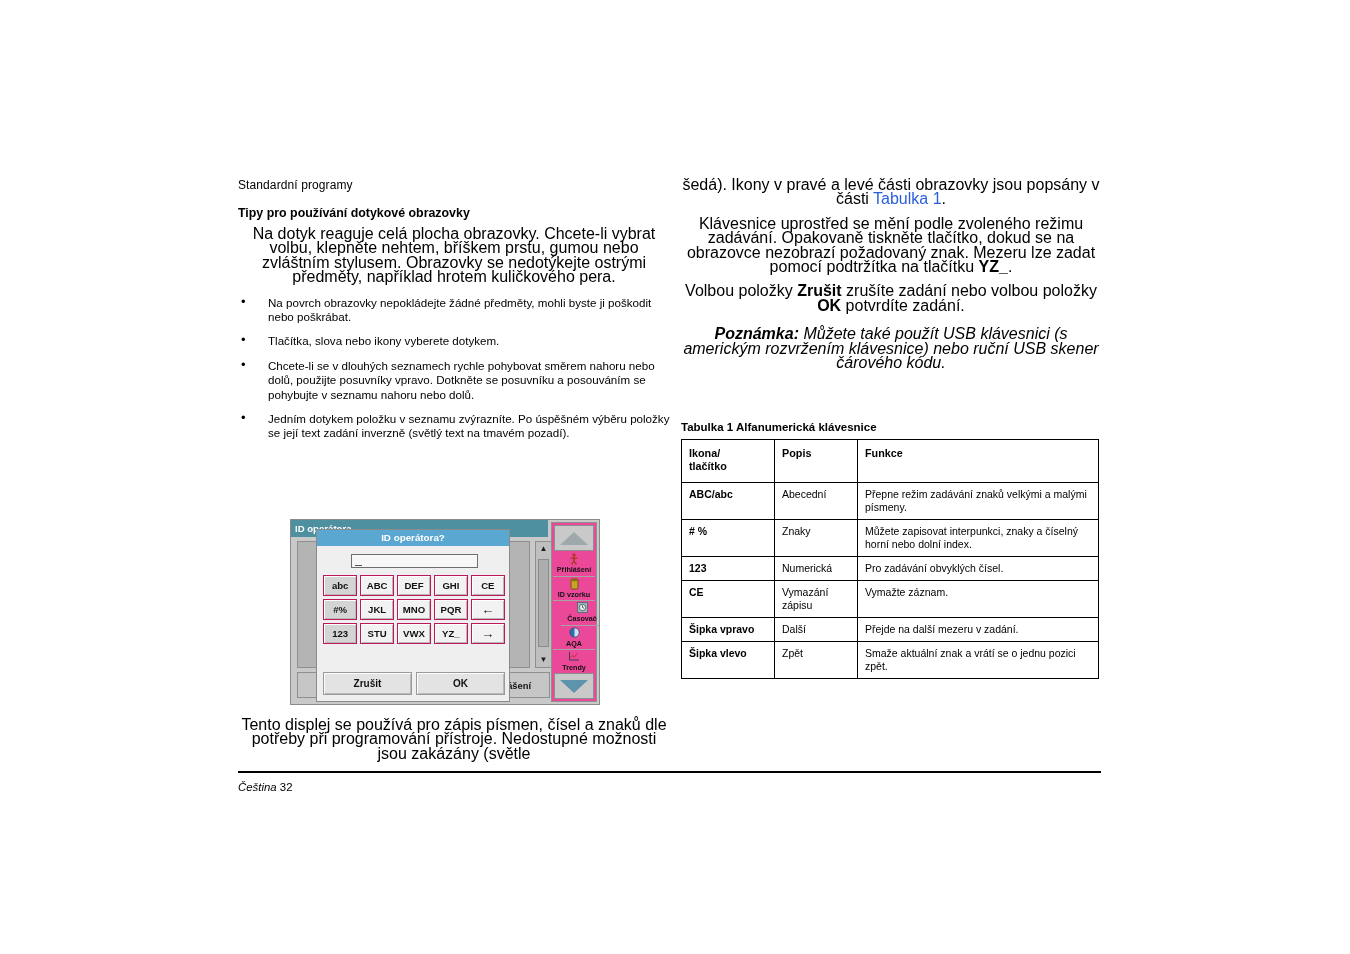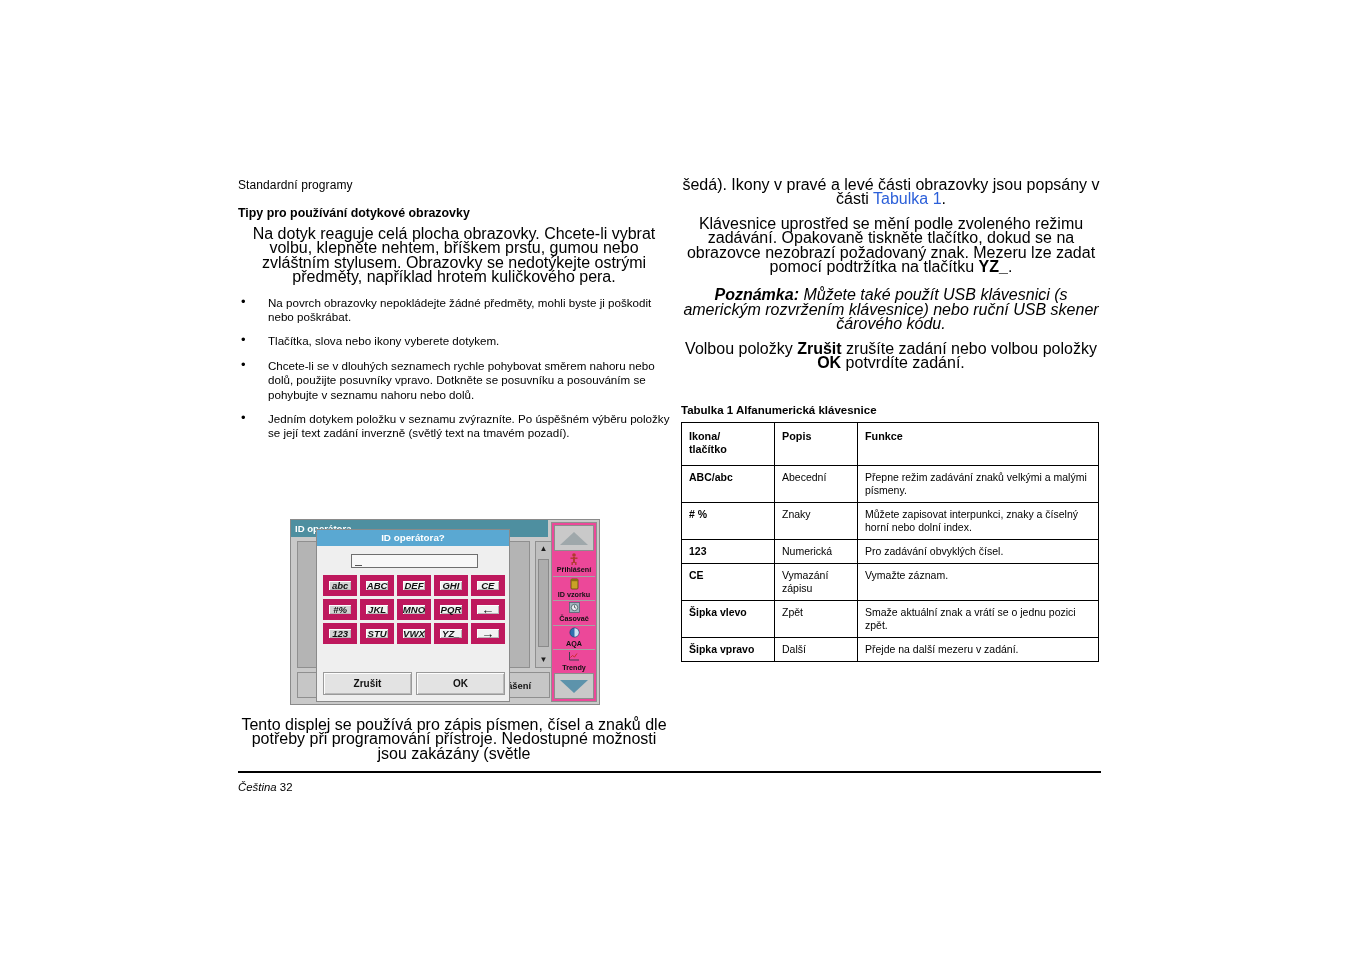--- a/index.html
+++ b/index.html
@@ -276,30 +276,29 @@
   }
   .kbd-row {
     display: flex;
     margin-bottom: 3px;
   }
   .kbd-key {
     width: 42px;
     height: 21px;
     margin-right: 2.5px;
     background: #e5e5e5;
-    border: 6px solid #be185d;
+    border: 1px solid #be185d;
     box-sizing: border-box;
     font-size: 9.6px;
     font-weight: bold;
     color: #111;
     display: flex;
     align-items: center;
     justify-content: center;
     box-shadow: inset 1px 1px 0 #fdfdfd, inset -1px -1px 0 #b9b9b9;
-    font-style: italic;
   }
   .kbd-key.mode { background: #d4d4d4; }
   .kbd-key.white { background: #f2f2f2; }
   .kbd-key:last-child { margin-right: 0; }
   .kbd-key .ar { font-size: 13px; line-height: 13px; }
   .kbd-actions {
     position: absolute;
     left: 6px;
     bottom: 6px;
     width: 182px;
@@ -319,21 +318,21 @@
     align-items: center;
     justify-content: center;
     box-shadow: inset 1px 1px 0 #fdfdfd, inset -1px -1px 0 #b9b9b9;
   }
   .kbd-act:last-child { margin-right: 0; }
 
   
   .tbl-caption {
     font-size: 11.5px;
     font-weight: bold;
-    margin: 0 0 6px 0;
+    margin: 17px 0 6px 0;
   }
   table.alnum {
     border-collapse: collapse;
     width: 418px;
     table-layout: fixed;
   }
   table.alnum td, table.alnum th {
     border: 1px solid #000000;
     padding: 5px 7px;
     font-size: 10.5px;
@@ -442,21 +441,21 @@
       <div class="sideitem" style="top:53.5px;">
         <span class="glyph">
           <svg width="9" height="12" viewBox="0 0 9 12">
               <rect x="1" y="1" width="7" height="10" rx="1" fill="#c9a227" stroke="#5a4708" stroke-width="0.8"></rect>
               <rect x="1" y="1" width="7" height="2.2" fill="#8c6d12"></rect>
             </svg>
         </span>
         <span class="lbl">ID vzorku</span>
       </div>
 
-      <div class="sideitem" style="top:78px;">
+      <div class="sideitem" style="top:78px;margin-left:8px;">
         <span class="glyph">
           <svg width="11" height="11" viewBox="0 0 11 11">
               <rect x="0.5" y="0.5" width="10" height="10" fill="#9fb6bd" stroke="#43606b" stroke-width="0.7"></rect>
               <circle cx="5.5" cy="5.5" r="3.2" fill="#e8eef0" stroke="#2b4049" stroke-width="0.7"></circle>
               <line x1="5.5" y1="5.5" x2="5.5" y2="3.3" stroke="#1d2c33" stroke-width="0.7"></line>
               <line x1="5.5" y1="5.5" x2="7.1" y2="6.2" stroke="#1d2c33" stroke-width="0.7"></line>
             </svg>
         </span>
         <span class="lbl">Časovač</span>
       </div>
@@ -533,26 +532,26 @@
   <div class="col-right">
 
     <p class="body">
       <span>šedá). Ikony v pravé a levé části obrazovky jsou popsány v části </span><span class="link">Tabulka 1</span><span>.</span>
     </p>
 
     <p class="body">
       <span>Klávesnice uprostřed se mění podle zvoleného režimu zadávání. Opakovaně tiskněte tlačítko, dokud se na obrazovce nezobrazí požadovaný znak. Mezeru lze zadat pomocí podtržítka na tlačítku </span><span class="bold">YZ_</span><span>.</span>
     </p>
 
+    <p class="body">
+      <span>Volbou položky </span><span class="bold">Zrušit</span><span> zrušíte zadání nebo volbou položky </span><span class="bold">OK</span><span> potvrdíte zadání.</span>
+    </p>
+
     <p class="body" style="margin-top:14px;">
       <span class="note-lbl">Poznámka:</span><span class="ital"> Můžete také použít USB klávesnici (s americkým rozvržením klávesnice) nebo ruční USB skener čárového kódu.</span>
-    </p>
-
-    <p class="body">
-      <span>Volbou položky </span><span class="bold">Zrušit</span><span> zrušíte zadání nebo volbou položky </span><span class="bold">OK</span><span> potvrdíte zadání.</span>
     </p>
 
     <div style="height:24px;"></div>
 
     <div class="tbl-caption">Tabulka 1 Alfanumerická klávesnice</div>
 
     <table class="alnum">
       <thead>
         <tr>
           <th class="w0">
@@ -578,28 +577,28 @@
           <td class="c0">123</td>
           <td>Numerická</td>
           <td>Pro zadávání obvyklých čísel.</td>
         </tr>
         <tr>
           <td class="c0">CE</td>
           <td>Vymazání zápisu</td>
           <td>Vymažte záznam.</td>
         </tr>
         <tr>
+          <td class="c0">Šipka vpravo</td>
+          <td>Další</td>
+          <td>Přejde na další mezeru v zadání.</td>
+        </tr>
+        <tr>
           <td class="c0">Šipka vlevo</td>
           <td>Zpět</td>
           <td>Smaže aktuální znak a vrátí se o jednu pozici zpět.</td>
-        </tr>
-        <tr>
-          <td class="c0">Šipka vpravo</td>
-          <td>Další</td>
-          <td>Přejde na další mezeru v zadání.</td>
         </tr>
       </tbody>
     </table>
   </div>
 
   <div class="footer-rule"></div>
   <div class="footer-text">
     <span class="lang">Čeština</span>
     <span>32</span>
   </div>

